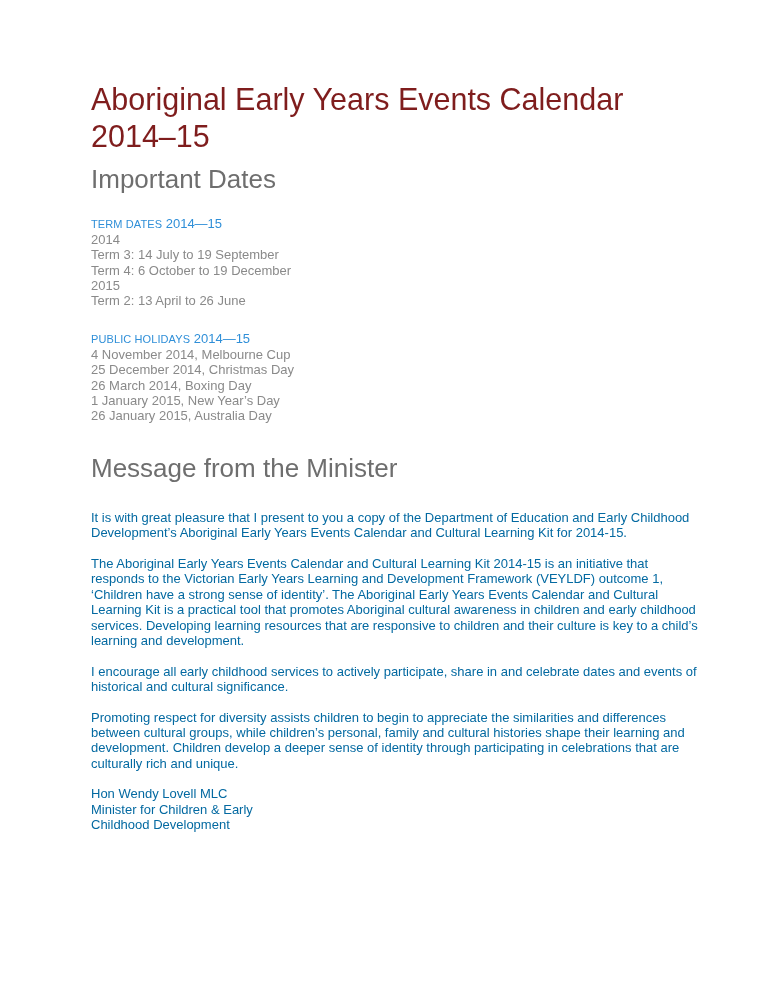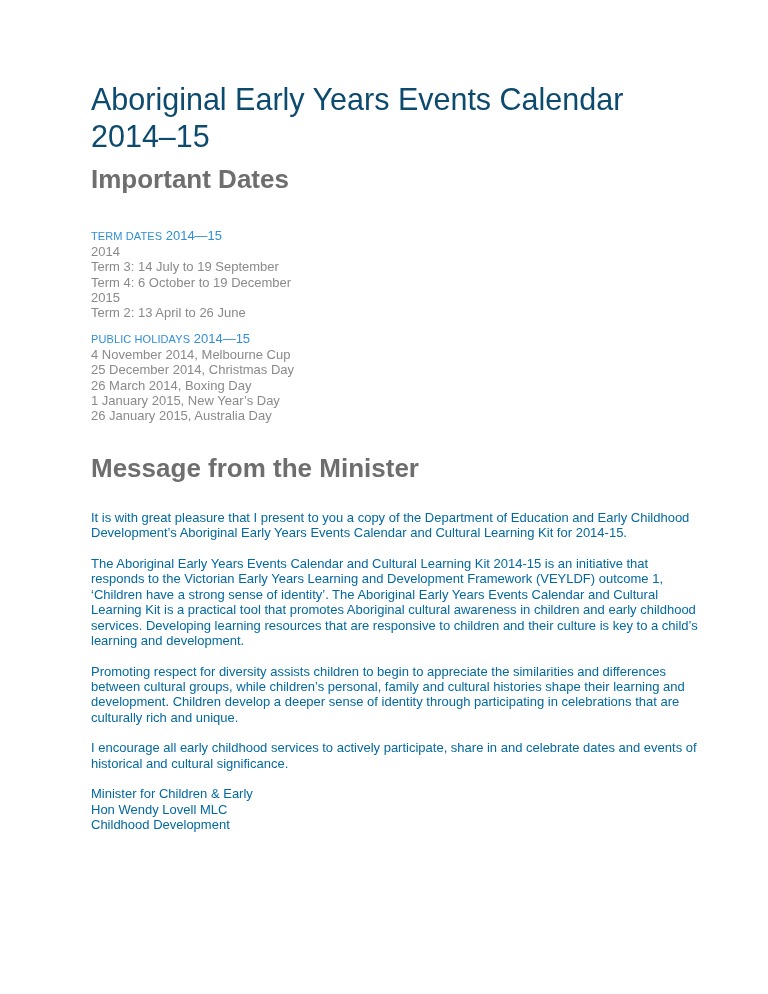--- a/index.html
+++ b/index.html
@@ -21,27 +21,27 @@
       width: 620px;
     }
     .doc-title {
       position: absolute;
       top: 81px;
       left: 0;
       margin: 0;
       font-size: 30.5px;
       font-weight: normal;
       line-height: 37px;
-      color: #0c4a6e;
+      color: #7f1d1d;
       width: 620px;
     }
     .doc-title span { display: block; }
     .h2 {
       margin: 0;
-      font-weight: bold;
+      font-weight: normal;
       color: #6e6e6e;
       position: absolute;
       left: 0;
       white-space: nowrap;
     }
     .h2-important {
       top: 163px;
       font-size: 26px;
       line-height: 32px;
     }
@@ -51,21 +51,21 @@
       line-height: 32px;
     }
     .block {
       position: absolute;
       left: 0;
       font-size: 13px;
       line-height: 15.2px;
       color: #8a8a8a;
       white-space: nowrap;
     }
-    .block-term { top: 228px; }
+    .block-term { top: 216px; }
     .block-holiday { top: 331px; }
     .subhead {
       color: #2f8fd8;
       display: block;
     }
     .subhead .caps {
       font-size: 11px;
       letter-spacing: 0.1px;
     }
     .line { display: block; }
@@ -111,22 +111,22 @@
     <span class="line">26 March 2014, Boxing Day</span>
     <span class="line">1 January 2015, New Year’s Day</span>
     <span class="line">26 January 2015, Australia Day</span>
   </div>
 
   <h2 class="h2 h2-message">Message from the Minister</h2>
 
   <div class="body-text">
     <p>It is with great pleasure that I present to you a copy of the Department of Education and Early Childhood Development’s Aboriginal Early Years Events Calendar and Cultural Learning Kit for 2014-15.</p>
     <p>The Aboriginal Early Years Events Calendar and Cultural Learning Kit 2014-15 is an initiative that responds to the Victorian Early Years Learning and Development Framework (VEYLDF) outcome 1, ‘Children have a strong sense of identity’. The Aboriginal Early Years Events Calendar and Cultural Learning Kit is a practical tool that promotes Aboriginal cultural awareness in children and early childhood services. Developing learning resources that are responsive to children and their culture is key to a child’s learning and development.</p>
+    <p>I encourage all early childhood services to actively participate, share in and celebrate dates and events of historical and cultural significance.</p>
     <p>Promoting respect for diversity assists children to begin to appreciate the similarities and differences between cultural groups, while children’s personal, family and cultural histories shape their learning and development. Children develop a deeper sense of identity through participating in celebrations that are culturally rich and unique.</p>
-    <p>I encourage all early childhood services to actively participate, share in and celebrate dates and events of historical and cultural significance.</p>
     <p class="sig">
+      <span class="line">Hon Wendy Lovell MLC</span>
       <span class="line">Minister for Children &amp; Early</span>
-      <span class="line">Hon Wendy Lovell MLC</span>
       <span class="line">Childhood Development</span>
     </p>
   </div>
 
 </div>
 
 </body></html>

